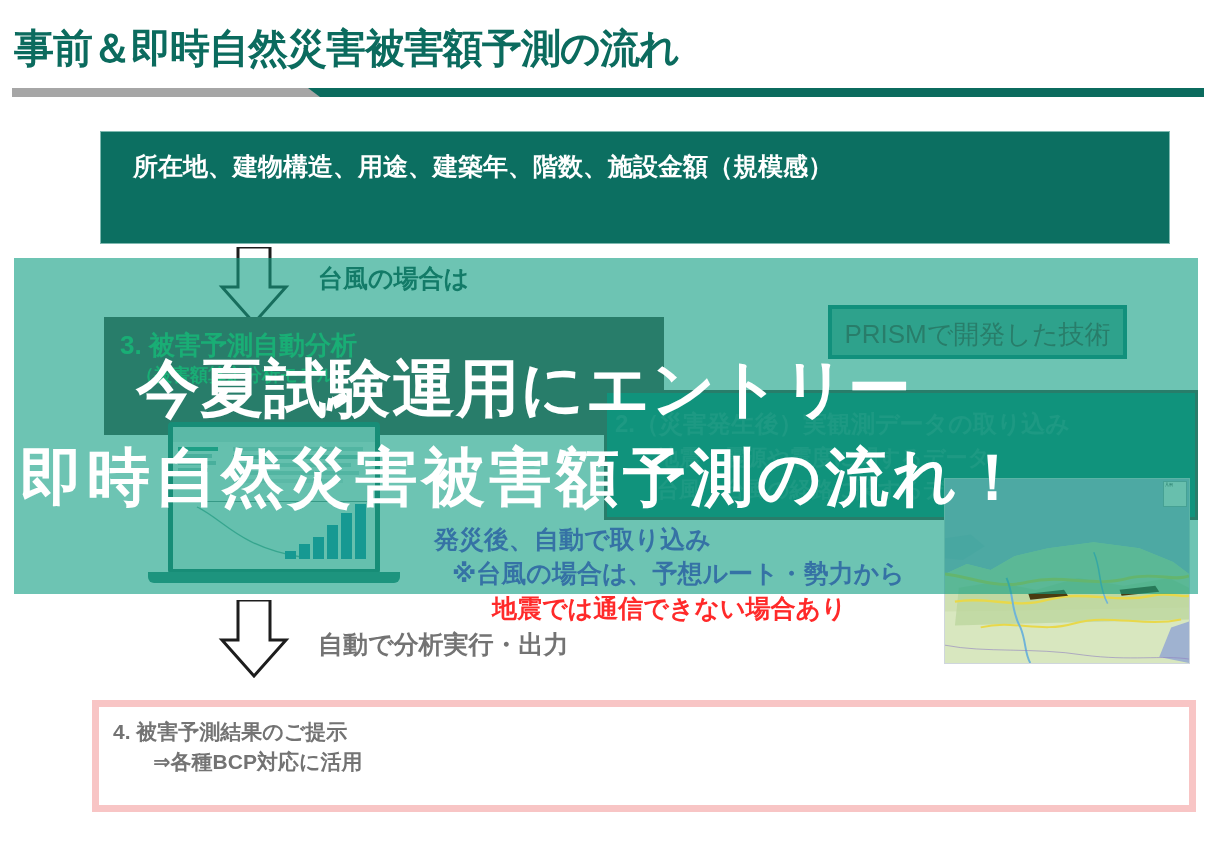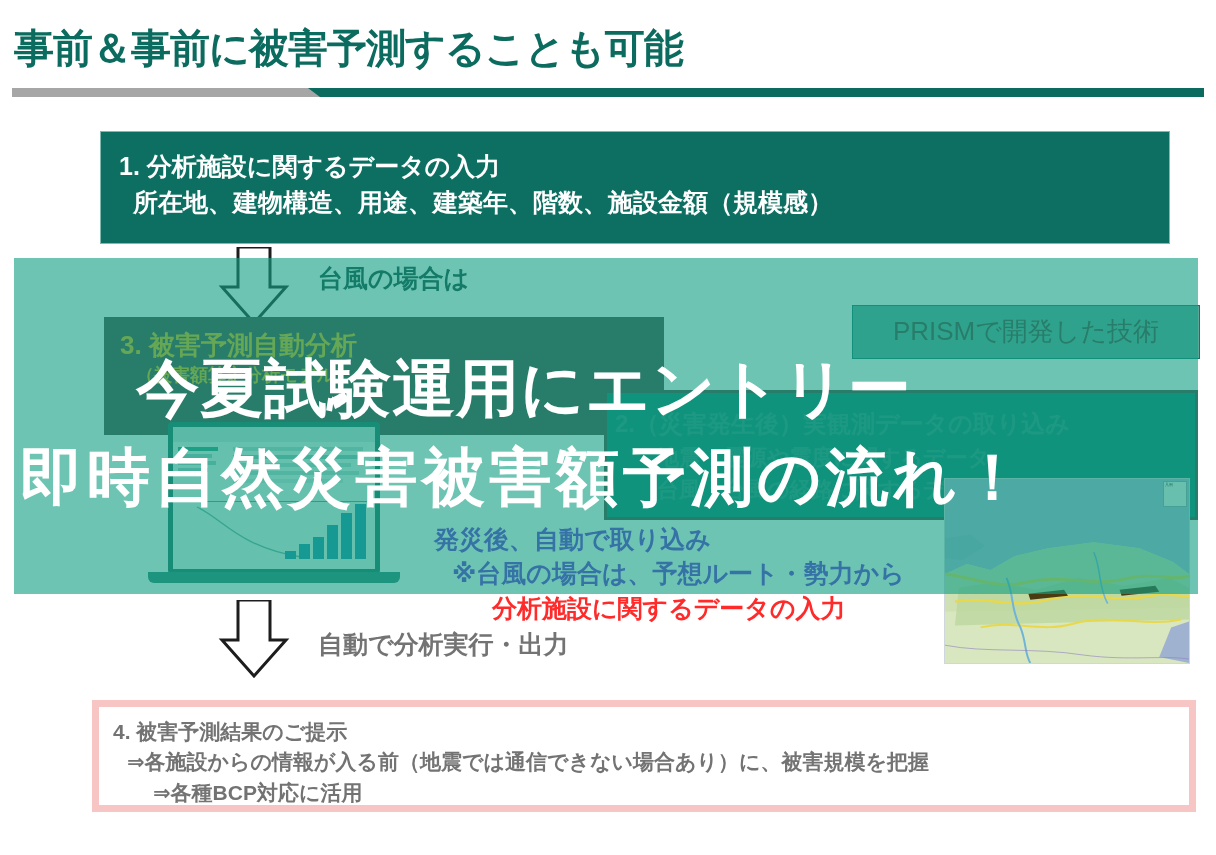--- a/index.html
+++ b/index.html
@@ -59,21 +59,21 @@
     letter-spacing: 0px;
   }
   .step1 .l2 { padding-left: 14px; }
 
   .step3 {
     left: 104px;
     top: 317px;
     width: 560px;
     height: 118px;
     background: #4b463f;
-    color: #eab308;
+    color: #22c55e;
     font-size: 26px;
     font-weight: bold;
     padding: 10px 0 0 16px;
     box-sizing: border-box;
     line-height: 1.4;
   }
   .step3 .l2 { padding-left: 16px; font-size: 18px; }
 
   .step2 {
     left: 604px;
@@ -87,26 +87,26 @@
     font-size: 24px;
     font-weight: bold;
     padding: 14px 0 0 8px;
     line-height: 1.45;
   }
   .step2 .l2 { padding-left: 42px; font-size: 22px; }
   .step2 .l3 { padding-left: 42px; font-size: 22px; }
 
   .prism-box {
     position: absolute;
-    left: 852px;
+    left: 828px;
     top: 305px;
-    width: 348px;
+    width: 299px;
     height: 54px;
     background: #5aa79a;
-    border: 1px solid #0f766e;
+    border: 4px solid #0f766e;
     box-sizing: border-box;
     color: #4b463f;
     font-size: 26px;
     text-align: center;
     line-height: 50px;
     white-space: nowrap;
   }
 
   .step4 {
     left: 92px;
@@ -273,28 +273,27 @@
     box-sizing: border-box;
     letter-spacing: 1px;
   }
   .overlay-text .ol2 { letter-spacing: 4px; }
 </style>
 </head>
 <body>
 
 <div id="slide">
 
-  <div class="slide-title">事前＆事前に被害予測することも可能</div>
+  <div class="slide-title">事前＆即時自然災害被害額予測の流れ</div>
   <svg class="title-rule" viewBox="0 0 1192 15" preserveAspectRatio="none">
     <polygon points="0,3 310,3 322,12 0,12" fill="#a6a6a6"></polygon>
     <polygon points="296,3 1192,3 1192,12 308,12" fill="#0b6b5e"></polygon>
   </svg>
 
   <div class="step-box step1">
-    <div class="l1">1. 分析施設に関するデータの入力</div>
     <div class="l2">所在地、建物構造、用途、建築年、階数、施設金額（規模感）</div>
   </div>
 
   <svg class="arrow arrow1" width="76" height="78" viewBox="0 0 76 78">
     <polygon points="22,0 54,0 54,40 70,40 38,76 6,40 22,40" fill="#ffffff" stroke="#1d1d1d" stroke-width="3"></polygon>
   </svg>
   <div class="arrow-label arrow1-label">台風の場合は</div>
 
   <div class="step-box step3">
     <div class="l1">3. 被害予測自動分析</div>
@@ -352,30 +351,29 @@
       <path d="M176,112 L212,108 L216,114 L178,118 Z" fill="#4a3b10"></path>
       <path d="M0,60 L26,56 L40,68 L18,82 L0,80 Z" fill="#9fb2d0"></path>
       <path d="M228,150 L246,144 L246,186 L216,180 Z" fill="#9fb2d0"></path>
       <path d="M0,168 C40,176 90,170 140,178 C186,184 220,178 246,182" fill="none" stroke="#8f7fc0" stroke-width="1" opacity="0.6"></path>
     </svg>
     <div class="map-legend">凡例</div>
   </div>
 
   <div class="caption cap1">発災後、自動で取り込み</div>
   <div class="caption cap2">※台風の場合は、予想ルート・勢力から</div>
-  <div class="red-note">分析施設に関するデータの入力</div>
+  <div class="red-note">地震では通信できない場合あり</div>
 
   <svg class="arrow arrow2" width="76" height="78" viewBox="0 0 76 78">
     <polygon points="22,0 54,0 54,40 70,40 38,76 6,40 22,40" fill="#ffffff" stroke="#1d1d1d" stroke-width="3"></polygon>
   </svg>
   <div class="arrow-label arrow2-label">自動で分析実行・出力</div>
 
   <div class="step-box step4">
     <div class="l1">4. 被害予測結果のご提示</div>
-    <div class="l2">⇒各施設からの情報が入る前（地震では通信できない場合あり）に、被害規模を把握</div>
     <div class="l3">⇒各種BCP対応に活用</div>
   </div>
 
   <div class="overlay"></div>
   <div class="overlay-text">
     <div class="ol1">今夏試験運用にエントリー</div>
     <div class="ol2">即時自然災害被害額予測の流れ！</div>
   </div>
 
 </div>

